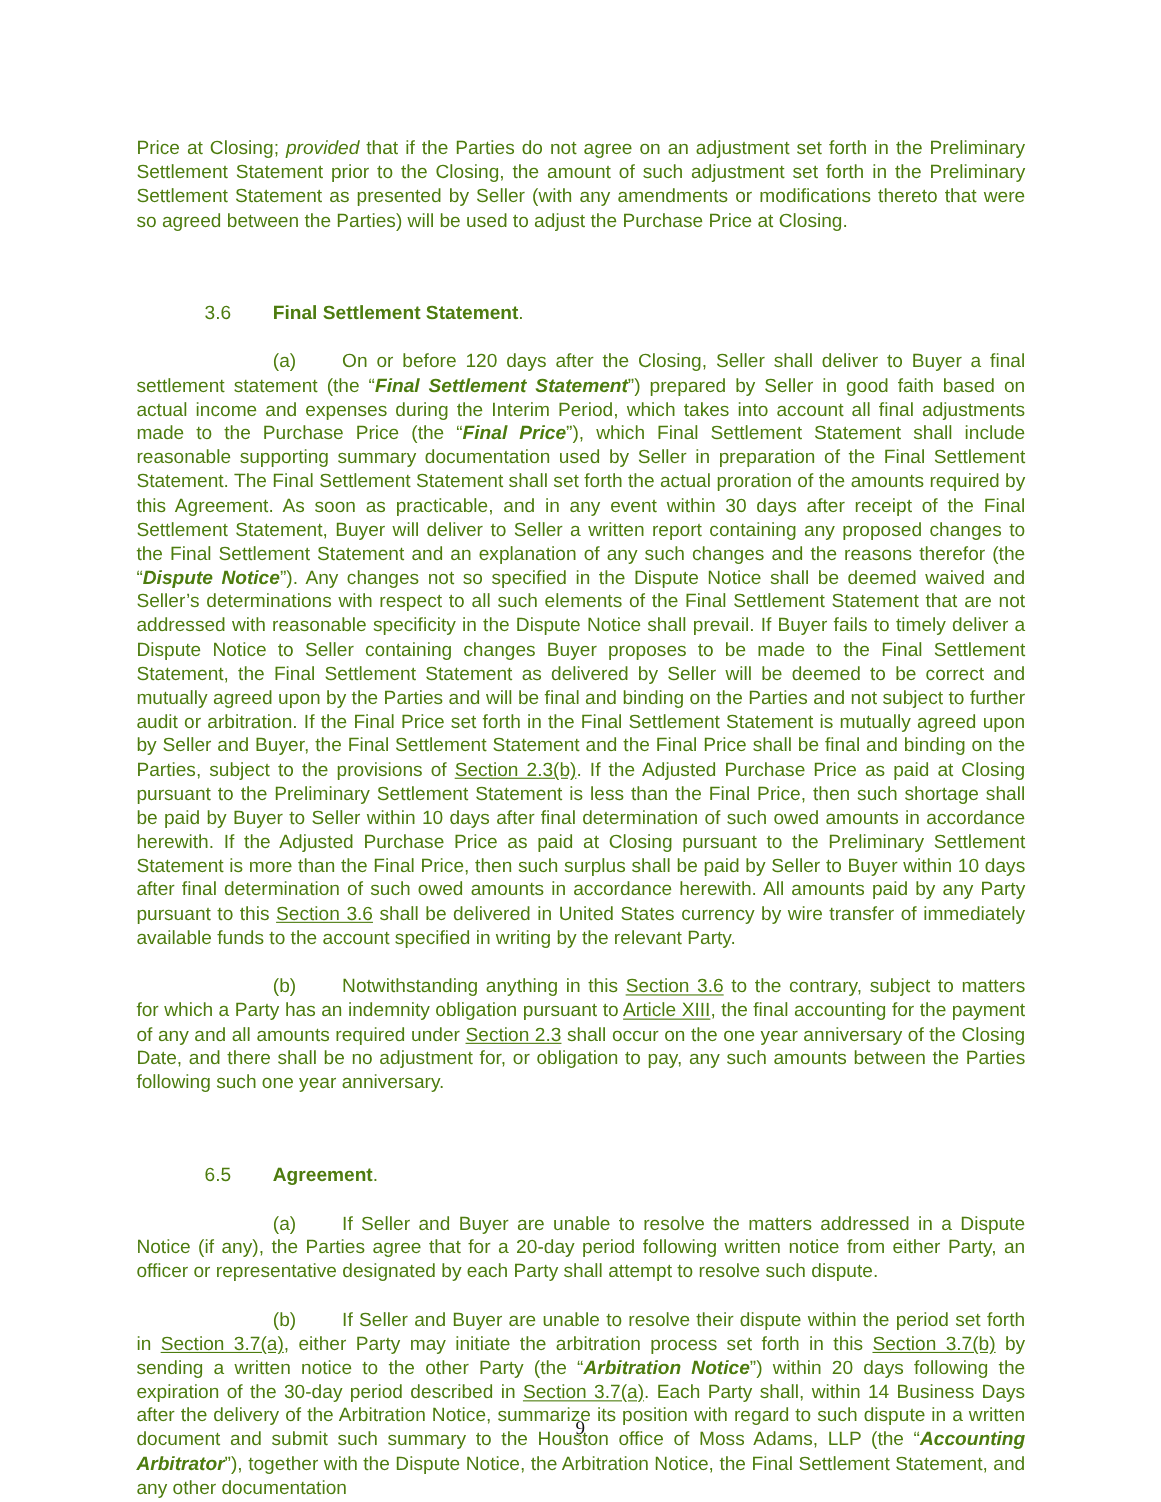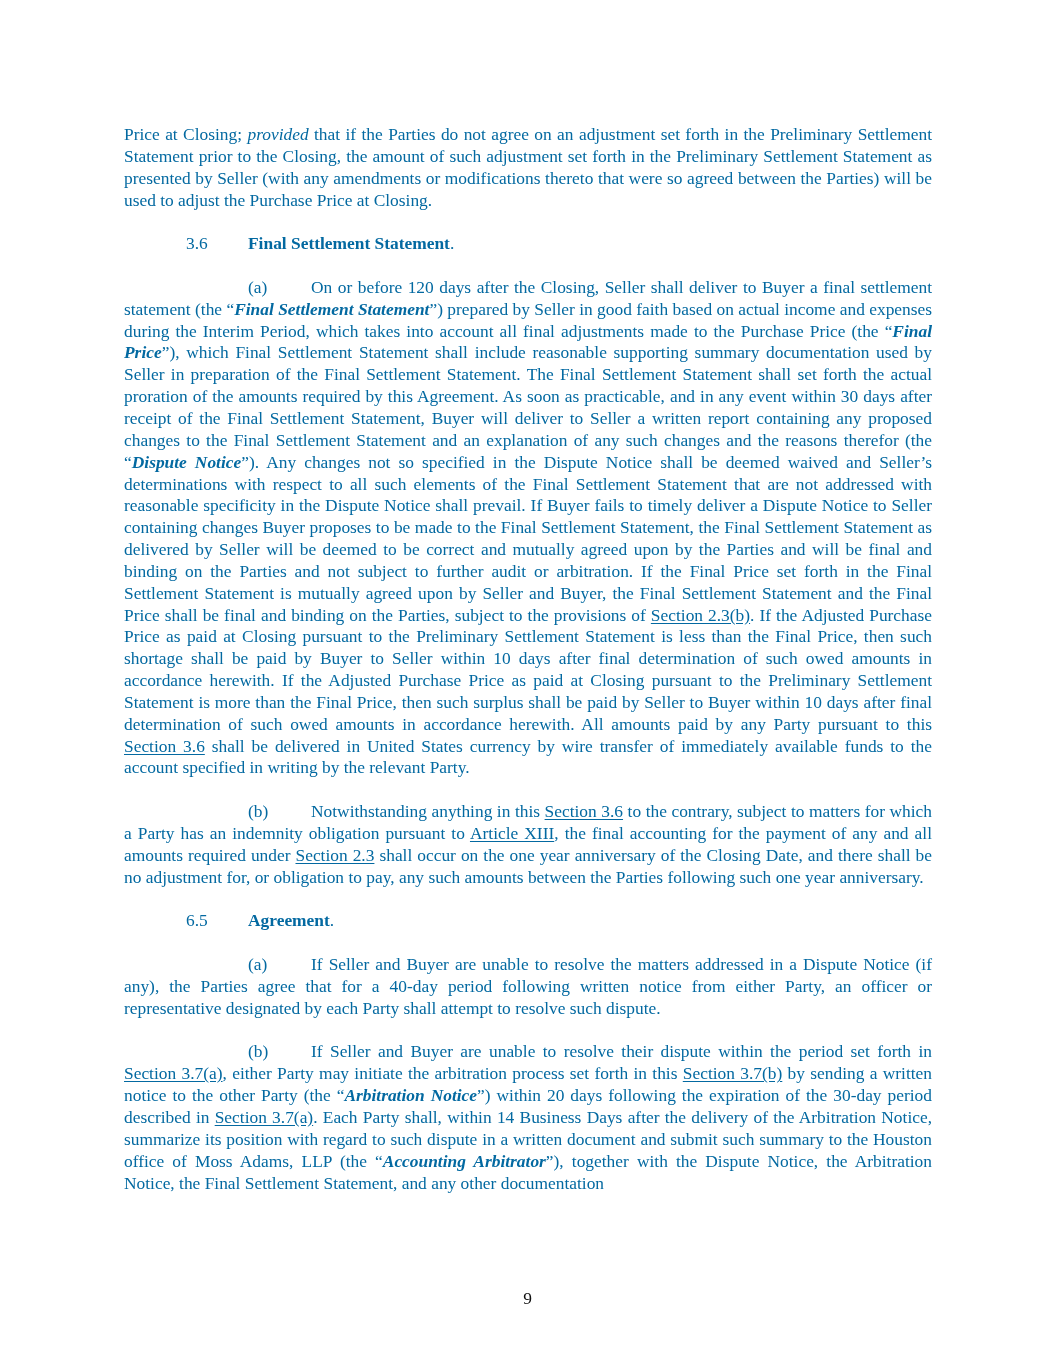--- a/index.html
+++ b/index.html
@@ -1,24 +1,24 @@
 <!DOCTYPE html>
 <html><head>
 <meta charset="utf-8">
 <style>
   html, body { margin: 0; padding: 0; background: #ffffff; }
   body { width: 1055px; height: 1365px; position: relative; overflow: hidden; }
   .page {
     position: absolute; left: 124px; top: 124px; width: 808px;
-    font-family: Liberation Serif, serif;
-    font-size: 17.4px; line-height: 21.85px; color: #0369a1;
+    font-family: Liberation Sans, sans-serif;
+    font-size: 17.4px; line-height: 21.85px; color: #4d7c0f;
   }
   p { margin: 0; text-align: justify; text-align-last: left; }
   .gap { height: 21.85px; }
-  .heading { position: relative; height: 21.85px; }
+  .heading { position: relative; height: 21.85px; margin-top: 41px; }
   .heading .num { position: absolute; left: 62px; }
   .heading .title { position: absolute; left: 124px; font-weight: bold; }
   .sub { text-indent: 124px; }
   .sub .label { display: inline-block; width: 63px; text-indent: 0; }
   .bi { font-weight: bold; font-style: italic; }
   .it { font-style: italic; }
   .ul { text-decoration: underline; text-underline-offset: 2px; }
   .pagenum {
     position: absolute; left: 0; width: 1055px; top: 1288px; text-align: center;
     font-family: "Liberation Serif", "DejaVu Serif", serif; font-size: 17.4px; color: #111;
@@ -48,21 +48,21 @@
 
   <div class="gap"></div>
 
   <div class="heading">
     <span class="num">6.5</span>
     <span class="title"><span>Agreement</span><span style="font-weight:normal">.</span></span>
   </div>
 
   <div class="gap"></div>
 
-  <p class="sub"><span class="label">(a)</span><span>If Seller and Buyer are unable to resolve the matters addressed in a Dispute Notice (if any), the Parties agree that for a 40-day period following written notice from either Party, an officer or representative designated by each Party shall attempt to resolve such dispute.</span></p>
+  <p class="sub"><span class="label">(a)</span><span>If Seller and Buyer are unable to resolve the matters addressed in a Dispute Notice (if any), the Parties agree that for a 20-day period following written notice from either Party, an officer or representative designated by each Party shall attempt to resolve such dispute.</span></p>
 
   <div class="gap"></div>
 
   <p class="sub"><span class="label">(b)</span><span>If Seller and Buyer are unable to resolve their dispute within the period set forth in </span><span class="ul">Section 3.7(a)</span><span>, either Party may initiate the arbitration process set forth in this </span><span class="ul">Section 3.7(b)</span><span> by sending a written notice to the other Party (the “</span><span class="bi">Arbitration Notice</span><span>”) within 20 days following the expiration of the 30-day period described in </span><span class="ul">Section 3.7(a)</span><span>.  Each Party shall, within 14 Business Days after the delivery of the Arbitration Notice, summarize its position with regard to such dispute in a written document and submit such summary to the Houston office of Moss Adams, LLP (the “</span><span class="bi">Accounting Arbitrator</span><span>”), together with the Dispute Notice, the Arbitration Notice, the Final Settlement Statement, and any other documentation</span></p>
 
 </div>
 
 <div class="pagenum">9</div>
 
 </body></html>

